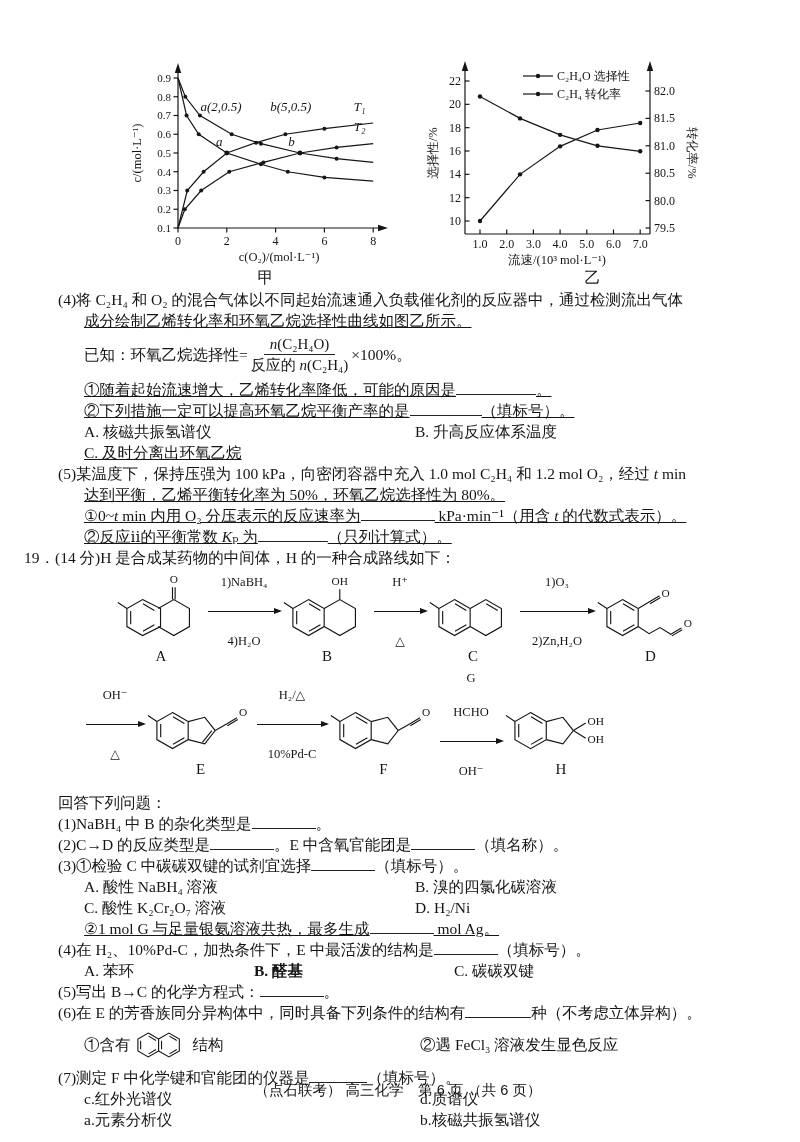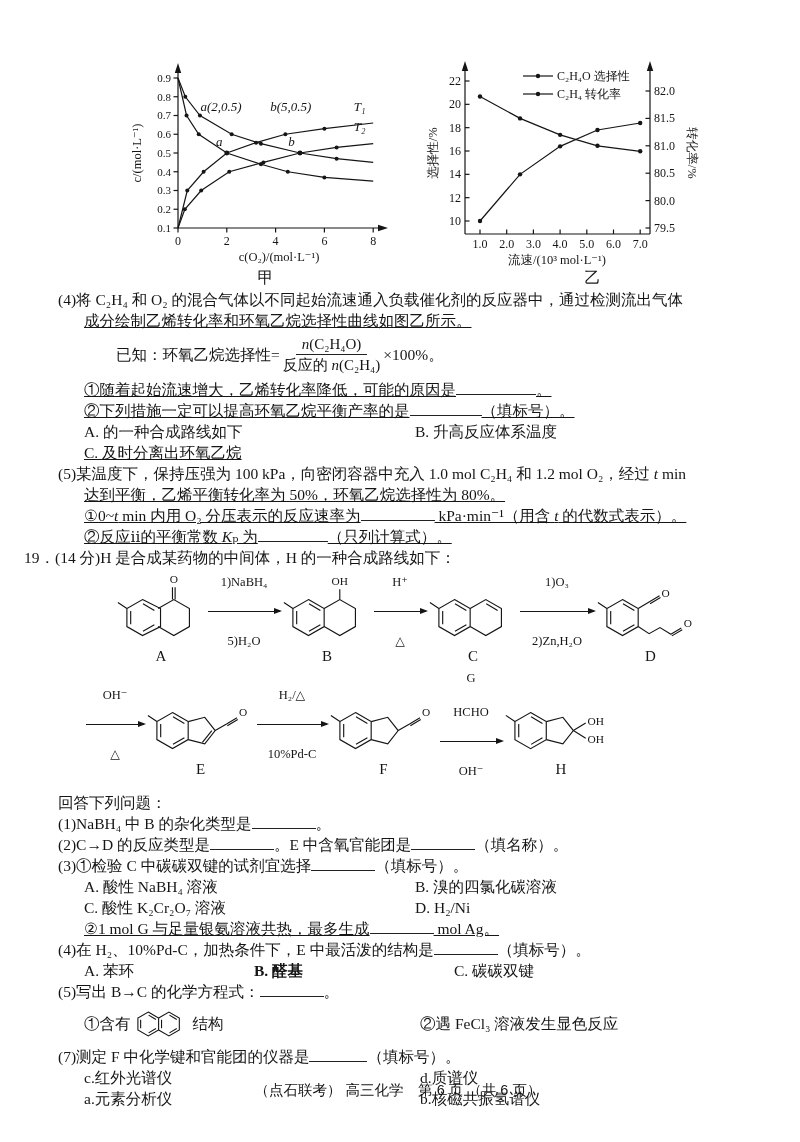--- a/index.html
+++ b/index.html
@@ -7,21 +7,21 @@
         font-family:"Liberation Serif","DejaVu Serif",serif;color:#151515;font-size:15.5px;}
   .charts-row{display:flex;gap:22px;margin:56px 0 0 128px;align-items:flex-end;}
   .chart-wrap{display:flex;flex-direction:column;align-items:center;}
   .chart-caption{font-size:16px;margin-top:-2px;}
   svg{display:block;}
   .line{line-height:21px;white-space:nowrap;}
   .ind0{margin-left:58px;}
   .ind1{margin-left:84px;text-decoration:underline;}
   .ind19{margin-left:24px;}
   .blank{display:inline-block;height:14px;border-bottom:1.2px solid #222;}
-  .formula-row{display:flex;align-items:center;margin-left:116px;margin-top:2px;margin-bottom:2px;height:44px;}
+  .formula-row{display:flex;align-items:center;margin-left:84px;margin-top:2px;margin-bottom:2px;height:44px;}
   .frac{display:inline-flex;flex-direction:column;align-items:center;margin:0 3px;font-size:15px;}
   .frac .num{padding:0 6px 1px 6px;border-bottom:1.2px solid #222;}
   .frac .den{padding-top:1px;}
   .opt2{display:flex;margin-left:84px;line-height:21px;}
   .opt2 .c1{width:331px;}
   .opt3{display:flex;margin-left:84px;line-height:21px;}
   .opt3 .c1{width:170px;}
   .opt3 .c2{width:200px;font-weight:bold;}
   .scheme-row{display:flex;align-items:center;}
   .row1{margin-left:116px;margin-top:4px;}
@@ -200,21 +200,21 @@
     <span>已知：环氧乙烷选择性=</span>
     <span class="frac">
       <span class="num"><i>n</i>(C₂H₄O)</span>
       <span class="den">反应的 <i>n</i>(C₂H₄)</span>
     </span>
     <span>×100%。</span>
   </div>
   <div class="line ind1">①随着起始流速增大，乙烯转化率降低，可能的原因是<span class="blank" style="width: 80px;"></span>。</div>
   <div class="line ind1">②下列措施一定可以提高环氧乙烷平衡产率的是<span class="blank" style="width: 72px;"></span>（填标号）。</div>
   <div class="opt2">
-    <span class="c1">A. 的一种合成路线如下</span>
+    <span class="c1">A. 核磁共振氢谱仪</span>
     <span>B. 升高反应体系温度</span>
   </div>
   <div class="line ind1">C. 及时分离出环氧乙烷</div>
 
   <div class="line ind0">(5)某温度下，保持压强为 100 kPa，向密闭容器中充入 1.0 mol C₂H₄ 和 1.2 mol O₂，经过 <i>t</i> min</div>
   <div class="line ind1">达到平衡，乙烯平衡转化率为 50%，环氧乙烷选择性为 80%。</div>
   <div class="line ind1">①0~<i>t</i> min 内用 O₂ 分压表示的反应速率为<span class="blank" style="width: 74px;"></span> kPa·min⁻¹（用含 <i>t</i> 的代数式表示）。</div>
   <div class="line ind1">②反应ⅱ的平衡常数 <i>K</i>ₚ 为<span class="blank" style="width: 70px;"></span>（只列计算式）。</div>
 
   <div class="line ind19">19．(14 分)H 是合成某药物的中间体，H 的一种合成路线如下：</div>
@@ -226,21 +226,21 @@
         <path d="M28.5,33.5 40.5,40.5 M40.5,55.5 28.5,62.5 M15.5,55 15.5,41 M11.5,38.5 2,32"></path>
         <path d="M44.5,38.5 61,29 77.5,38.5 77.5,57.5 61,67 44.5,57.5"></path>
         <path d="M59.6,29 59.6,16 M62.4,29 62.4,16"></path>
         <text x="61" y="12" font-size="12" text-anchor="middle" stroke="none" fill="#151515">O</text>
       </svg>
       <div class="struct-label">A</div>
     </div>
     <div class="rxn-arrow" style="width:72px">
       <div class="cond">1)NaBH₄</div>
       <div class="shaft"></div>
-      <div class="cond">5)H₂O</div>
+      <div class="cond">4)H₂O</div>
     </div>
     <div class="struct">
       <svg width="90" height="76" viewBox="0 0 95 80" stroke="#151515" stroke-width="1.2" fill="none">
         <path d="M28,29 L44.5,38.5 L44.5,57.5 L28,67 L11.5,57.5 L11.5,38.5 Z"></path>
         <path d="M28.5,33.5 40.5,40.5 M40.5,55.5 28.5,62.5 M15.5,55 15.5,41 M11.5,38.5 2,32"></path>
         <path d="M44.5,38.5 61,29 77.5,38.5 77.5,57.5 61,67 44.5,57.5"></path>
         <path d="M61,29 61,18"></path>
         <text x="61" y="14" font-size="12" text-anchor="middle" stroke="none" fill="#151515">OH</text>
       </svg>
       <div class="struct-label">B</div>
@@ -341,20 +341,21 @@
     <span>D. H₂/Ni</span>
   </div>
   <div class="line ind1">②1 mol G 与足量银氨溶液共热，最多生成<span class="blank" style="width: 64px;"></span> mol Ag。</div>
   <div class="line ind0">(4)在 H₂、10%Pd-C，加热条件下，E 中最活泼的结构是<span class="blank" style="width: 64px;"></span>（填标号）。</div>
   <div class="opt3">
     <span class="c1">A. 苯环</span>
     <span class="c2">B. 醛基</span>
     <span>C. 碳碳双键</span>
   </div>
   <div class="line ind0">(5)写出 B→C 的化学方程式：<span class="blank" style="width: 64px;"></span>。</div>
+  <div class="line ind0">(6)在 E 的芳香族同分异构体中，同时具备下列条件的结构有<span class="blank" style="width: 66px;"></span>种（不考虑立体异构）。</div>
   <div class="iso-row">
     <span class="c1">
       <span>①含有</span>
       <svg class="naph" width="58" height="44" viewBox="0 0 62 48" stroke="#151515" stroke-width="1.2" fill="none">
         <path d="M16,11 L27.3,17.5 L27.3,30.5 L16,37 L4.7,30.5 L4.7,17.5 Z"></path>
         <path d="M27.3,17.5 L38.6,11 L49.9,17.5 L49.9,30.5 L38.6,37 L27.3,30.5"></path>
         <path d="M16.4,14.3 24.4,19 M24.4,29 16.4,33.7 M7.7,28.7 7.7,19.3"></path>
         <path d="M38.9,14.3 46.9,19 M46.9,29 38.9,33.7 M30.3,28.7 30.3,19.3" transform="translate(0.2,0)"></path>
       </svg>
       <span>结构</span>

